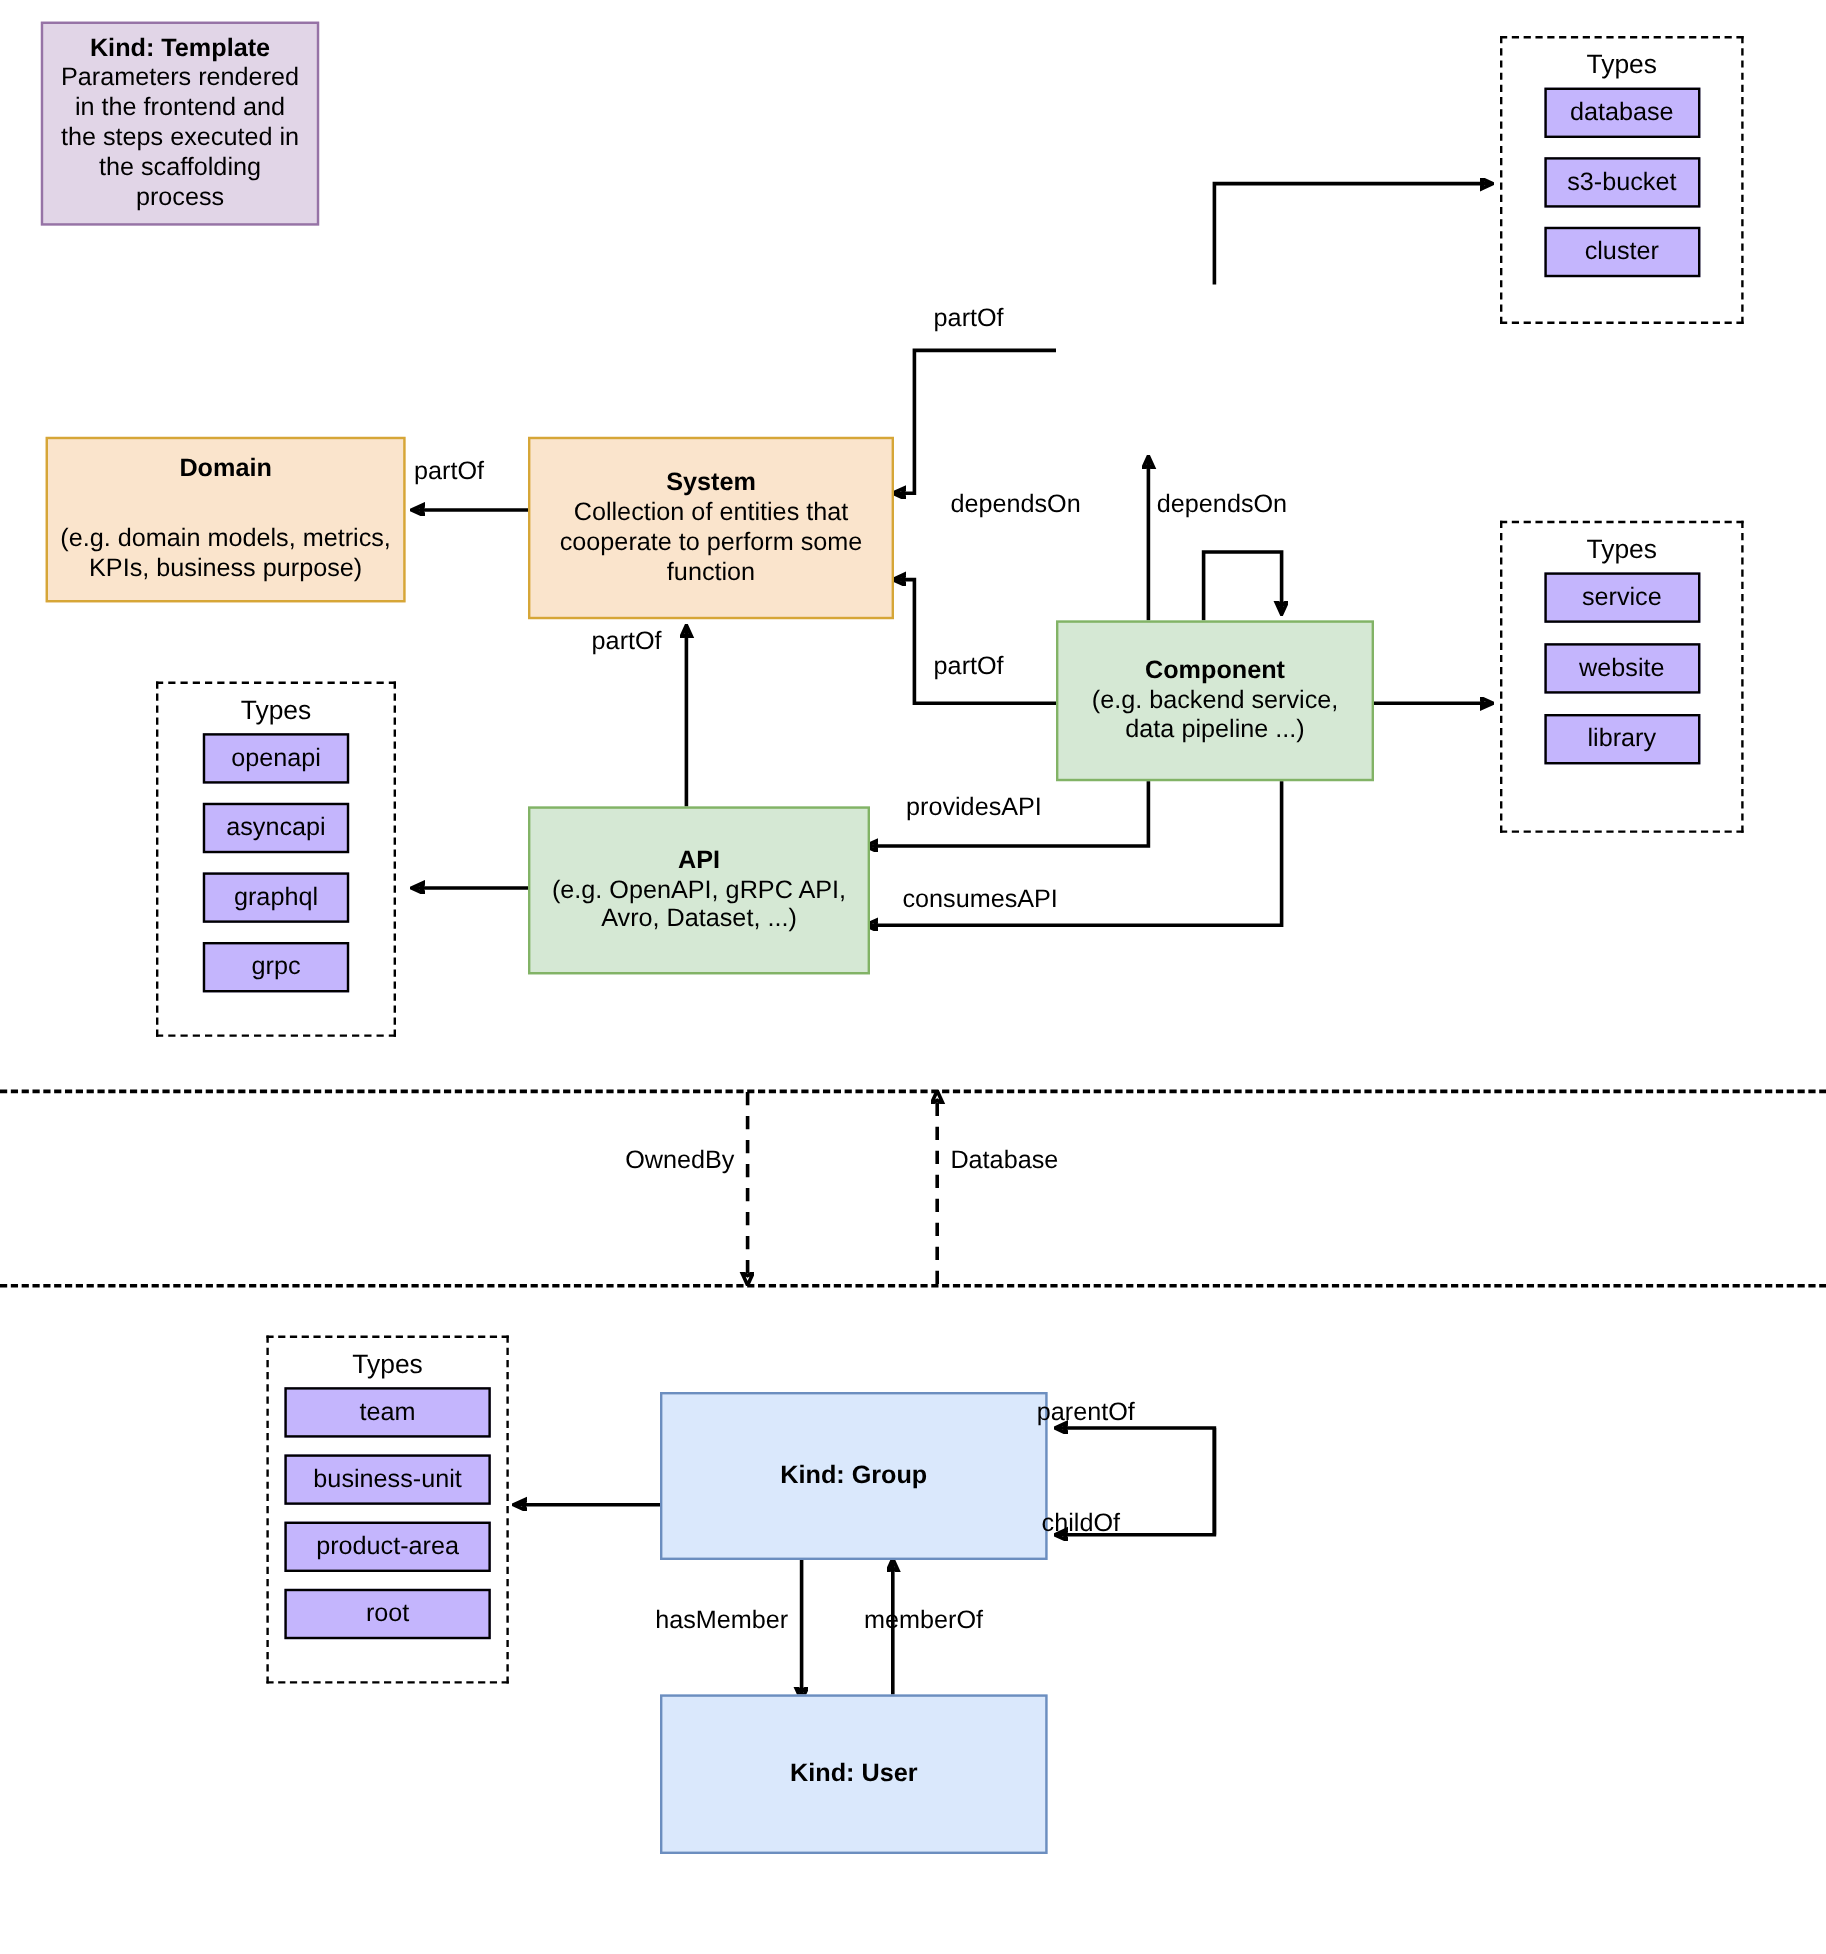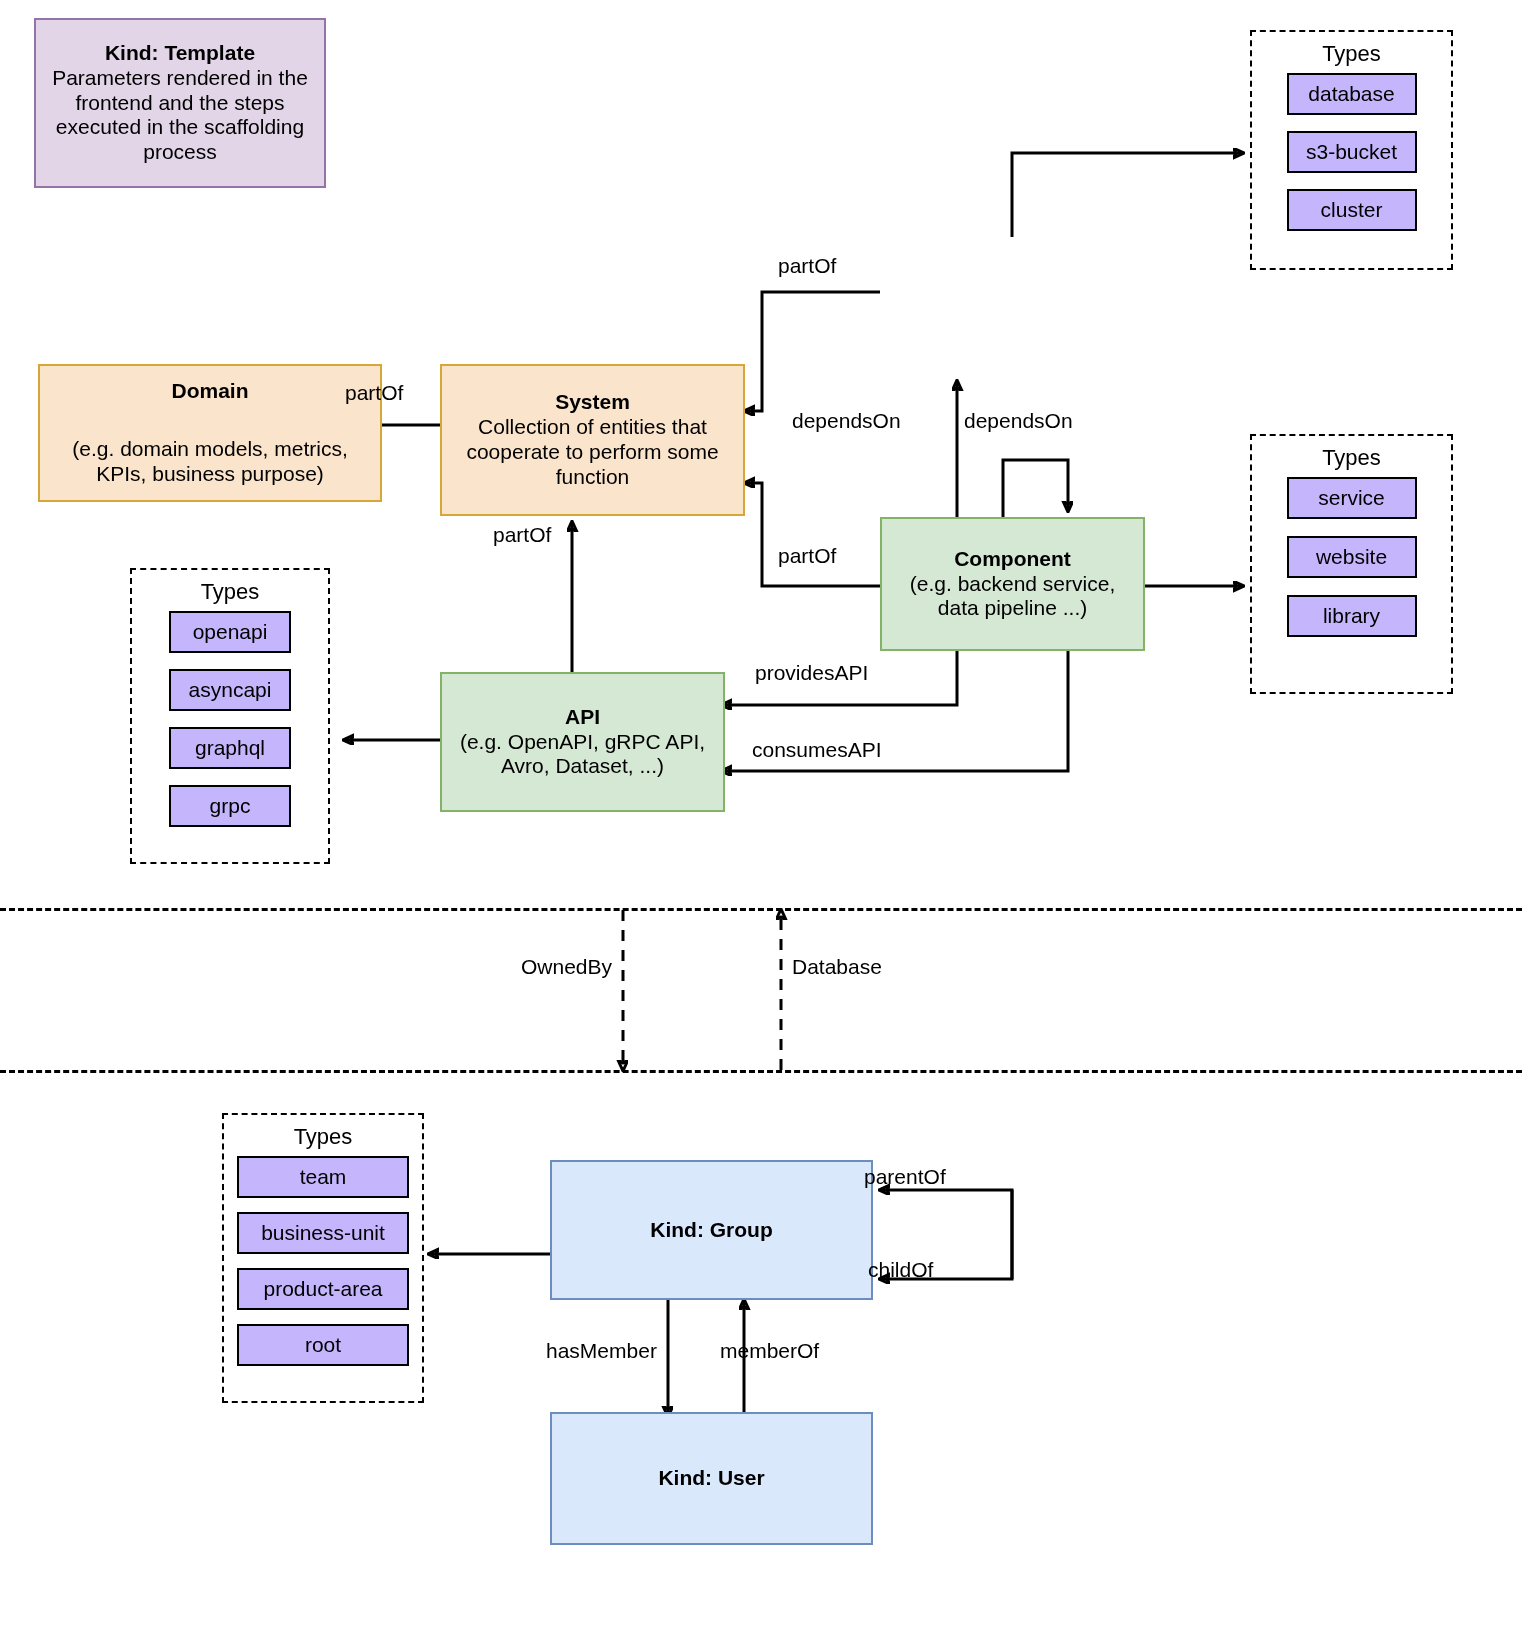--- a/index.html
+++ b/index.html
@@ -157,27 +157,27 @@
     <path d="M1012,1190 L1012,1279 L880,1279" marker-end="url(#ah)"></path>
 
     <path d="M668,1300 L668,1416" marker-end="url(#ah)"></path>
 
     <path d="M744,1416 L744,1300" marker-end="url(#ah)"></path>
   </svg>
 
   <div class="sep" style="top:908px;"></div>
   <div class="sep" style="top:1070px;"></div>
 
-  <div class="node purple" style="left:34px; top:18px; width:292px; height:170px; padding:6px 10px;">
+  <div class="node purple" style="left:34px; top:18px; width:232px; height:170px; padding:6px 10px;">
     <span class="title">Kind: Template</span>
     <span class="sub">Parameters rendered in the frontend and the steps executed in  the scaffolding process</span>
   </div>
 
 
-  <div class="node orange" style="left:38px; top:364px; width:344px; height:138px; padding:4px 8px;gap:33px;">
+  <div class="node orange" style="left:38px; top:364px; width:300px; height:138px; padding:4px 8px;gap:33px;">
     <span class="title">Domain</span>
     <span class="sub">(e.g.  domain models, metrics, KPIs, business purpose)</span>
   </div>
 
   <div class="node orange" style="left:440px; top:364px; width:305px; height:152px; padding:4px 8px;">
     <span class="title">System</span>
     <span class="sub">Collection of entities that cooperate to perform some function</span>
   </div>
 
 

